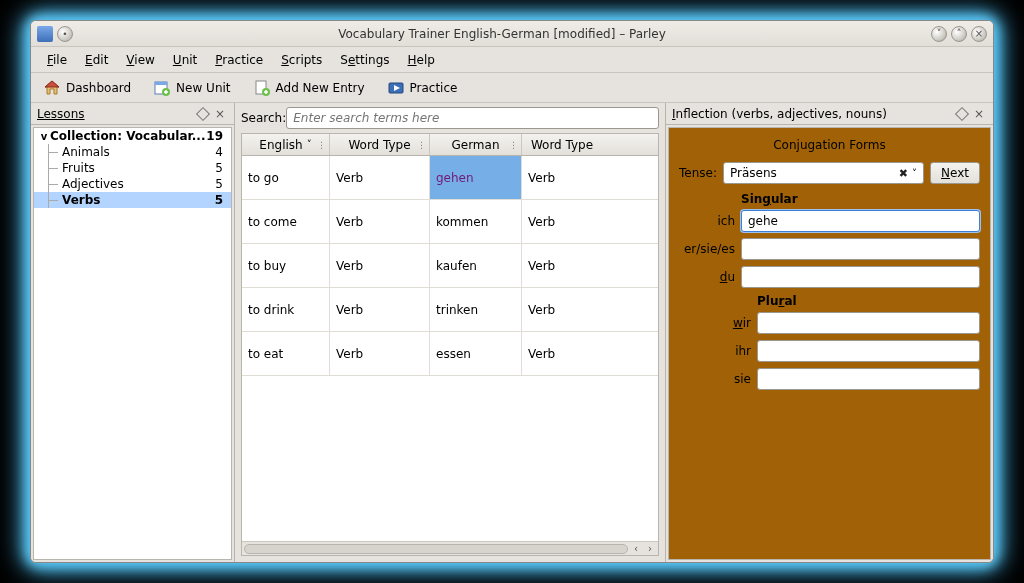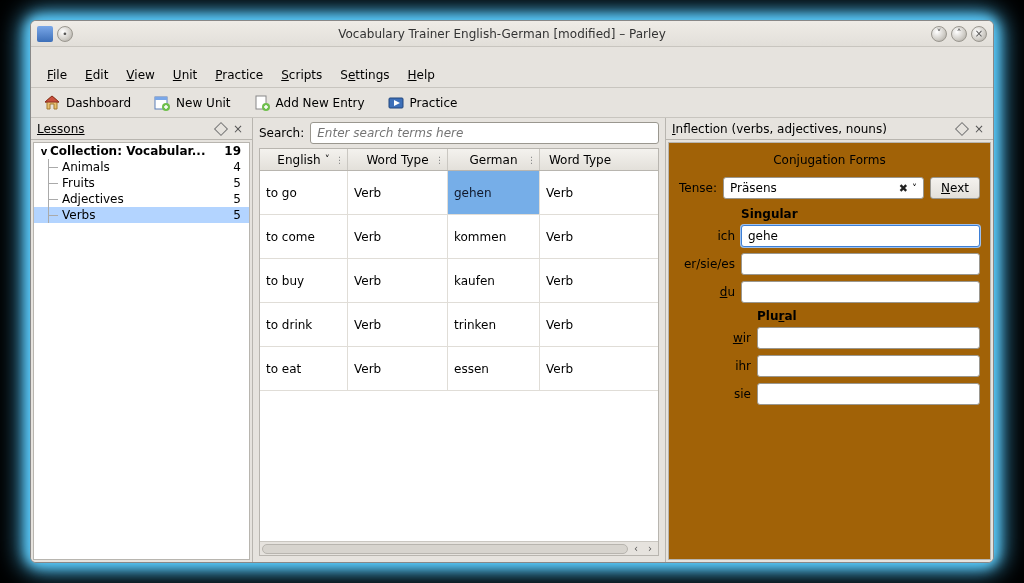--- a/index.html
+++ b/index.html
@@ -4,56 +4,56 @@
 <style>
 * { box-sizing: border-box; margin: 0; padding: 0; font-family: "DejaVu Sans", "Liberation Sans", sans-serif; font-size: 12px; }
 body { background: #000; width: 1024px; height: 583px; position: relative; }
 .glow-wrap { position: absolute; top: 20px; left: 30px; width: 964px; height: 543px; border-radius: 10px; box-shadow: 0 0 25px 8px rgba(80,200,255,0.9), 0 0 12px 4px rgba(120,220,255,0.95); }
 .window { width: 964px; height: 543px; background: #e6e3de; border: 1px solid #888; border-radius: 6px; overflow: hidden; display: flex; flex-direction: column; }
 .titlebar { height: 26px; background: linear-gradient(#efece7,#e2dfd9); display: flex; align-items: center; padding: 0 6px; border-bottom: 1px solid #c8c5bf; }
 .title-icon { width: 16px; height: 16px; background: linear-gradient(#7aa7e8,#3d6fb8); border-radius: 2px; margin-right: 4px; }
 .title-min { width: 16px; height: 16px; border-radius: 50%; background: radial-gradient(circle at 35% 35%, #fff, #cfccc6 60%, #a29f99); border:1px solid #9a978f; margin-right: 4px; display:flex;align-items:center;justify-content:center;font-size:9px;color:#555;}
 .title-text { flex: 1; text-align: center; color: #333; }
 .title-btn { width: 16px; height: 16px; border-radius: 50%; background: radial-gradient(circle at 35% 35%, #fff, #cfccc6 60%, #a29f99); border:1px solid #9a978f; margin-left: 4px; display:flex;align-items:center;justify-content:center;font-size:10px;color:#555; cursor:pointer;}
-.menubar { height: 26px; display: flex; align-items: center; padding: 0 8px; gap: 2px; border-bottom: 1px solid #c8c5bf; margin-top: 15px; }
+.menubar { height: 26px; display: flex; align-items: center; padding: 0 8px; gap: 2px; border-bottom: 1px solid #c8c5bf; }
 .menu-item { padding: 3px 8px; cursor:pointer; }
 .ul { text-decoration: underline; }
 .toolbar { height: 30px; display: flex; align-items: center; padding: 0 8px; gap: 14px; border-bottom: 1px solid #c8c5bf; }
 .tb-btn { display: flex; align-items: center; gap: 5px; padding: 2px 4px; cursor:pointer; }
 .tb-icon { width: 18px; height: 18px; display:inline-flex; align-items:center; justify-content:center; }
 .main-area { flex: 1; display: flex; overflow: hidden; }
 .panel { background: #e6e3de; display: flex; flex-direction: column; }
 .panel-title { height: 22px; display: flex; align-items: center; padding: 0 6px; border-bottom: 1px solid #b8b5af; }
 .panel-title-text { flex: 1; font-weight: normal; }
 .diamond { width: 10px; height: 10px; display:inline-block; transform: rotate(45deg); border:1px solid #777; margin: 0 4px; cursor:pointer; }
 .close-x { cursor:pointer; padding:0 3px; color:#555; }
-.lessons-panel { width: 222px; border-right: 1px solid #b8b5af; }
+.lessons-panel { width: 204px; border-right: 1px solid #b8b5af; }
 .tree { flex:1; background: #fff; border: 1px solid #b8b5af; margin: 2px; overflow: auto; }
 .tree-row { display: flex; align-items: center; height: 16px; padding: 0 4px; white-space: nowrap; }
 .tree-row .count { margin-left: auto; padding-right: 4px; }
 .tree-toggle { width: 12px; display:inline-flex; justify-content:center; cursor:pointer; font-size:10px;}
 .tree-root { font-weight: bold; }
 .tree-child { padding-left: 28px; position: relative; }
-.tree-child.selected { background: #b3d4ff; }
+.tree-child.selected { background: #b3d4ff; font-weight: bold; }
 .tree-child::before { content:""; position:absolute; left:14px; top:0; bottom:0; border-left:1px solid #aaa; }
 .tree-child::after { content:""; position:absolute; left:14px; top:8px; width:10px; border-top:1px solid #aaa; }
 .center-panel { flex: 1; display: flex; flex-direction: column; padding: 4px 6px 6px 6px; gap: 4px; }
-.search-row { display: flex; align-items: center; gap: 6px; }
+.search-row { display: flex; align-items: center; }
 .search-input { flex: 1; height: 22px; border: 1px solid #9a978f; border-radius: 3px; padding: 0 6px; background: #fff; font-style: italic; color: #7f1d1d; }
 .word-table { flex: 1; border: 1px solid #b8b5af; background: #fff; display: flex; flex-direction: column; overflow: hidden; }
 .thead { display: flex; height: 22px; background: linear-gradient(#f4f2ee,#e3e0da); border-bottom: 1px solid #b8b5af; }
 .th { display: flex; align-items: center; justify-content: center; border-right: 1px solid #cac7c1; position: relative; }
 .th .sort { margin-left: 4px; font-size:10px; }
 .th .colmenu { position:absolute; right:3px; color:#888; font-size:9px;}
 .col0 { width: 88px; } .col1 { width: 100px; } .col2 { width: 92px; } .col3 { width: 80px; border-right:none; }
 .tbody { flex:1; overflow:auto; }
 .trow { display:flex; height: 44px; border-bottom: 1px solid #e0ddd7; }
 .td { display:flex; align-items:center; padding: 0 6px; border-right: 1px solid #e0ddd7; }
 .td.col3 { border-right:none; }
-.td.selected-cell { background: #76aee8; color: #0f172a; }
+.td.selected-cell { background: #76aee8; color: #701a75; }
 .hscroll { height: 14px; border-top: 1px solid #cac7c1; display:flex; align-items:center; background:#e6e3de; padding: 0 2px; gap:2px;}
 .hscroll .track { flex:1; height:10px; background:#d7d4ce; border:1px solid #b8b5af; border-radius:5px; }
 .hscroll .arrow { width:12px; text-align:center; font-size:10px; color:#555; cursor:pointer;}
 .right-panel { width: 328px; border-left: 1px solid #b8b5af; display:flex; flex-direction:column; }
 .inflection-body { flex:1; background:#a16207; padding: 6px 10px; border:1px solid #b8b5af; margin:2px; overflow:auto;}
 .conj-title { text-align:center; margin: 4px 0 10px 0; }
 .tense-row { display:flex; align-items:center; gap:6px; margin-bottom:8px; }
 .combo { flex:1; height:22px; border:1px solid #9a978f; border-radius:3px; background:#fff; display:flex; align-items:center; padding:0 6px; position:relative; }
 .combo .clear { margin-left:auto; font-size:11px; cursor:pointer; padding:0 4px; color:#222;}
 .combo .chev { font-size:10px; cursor:pointer; }

